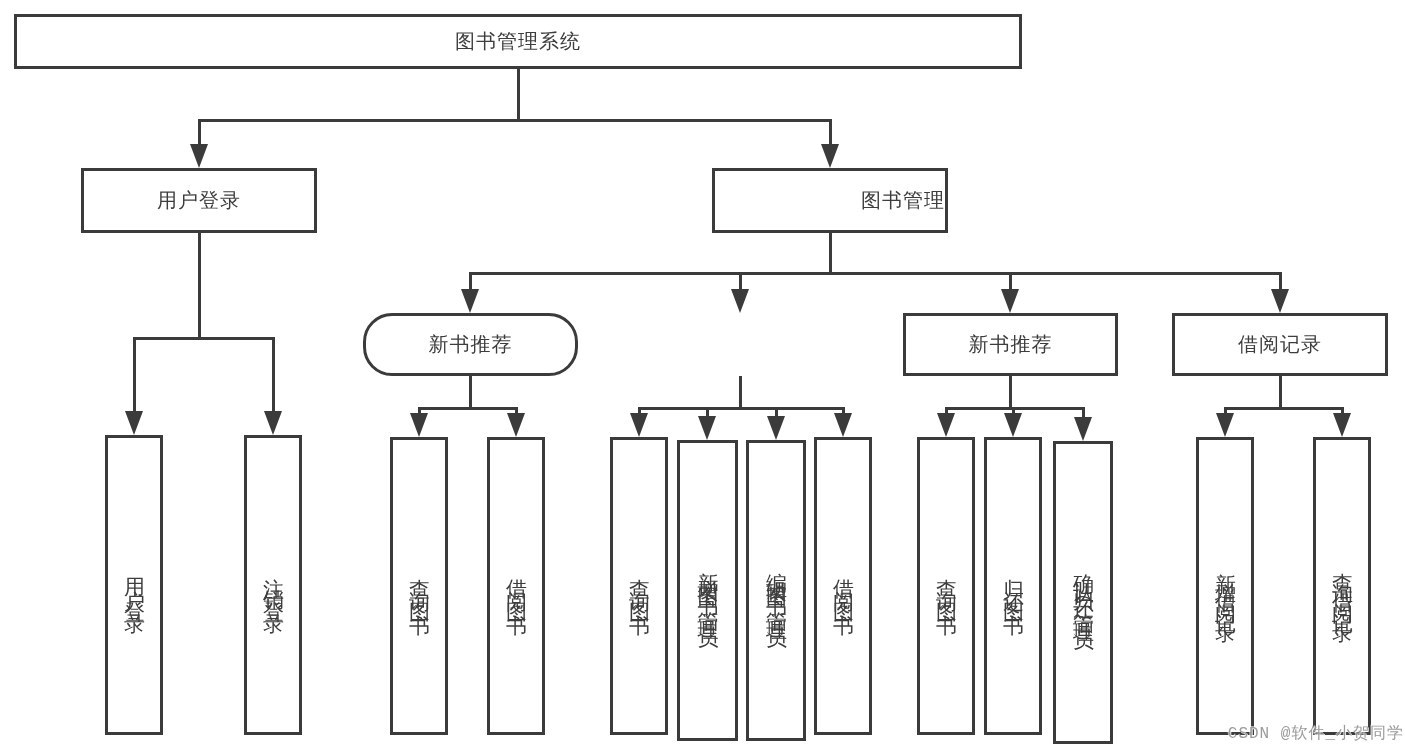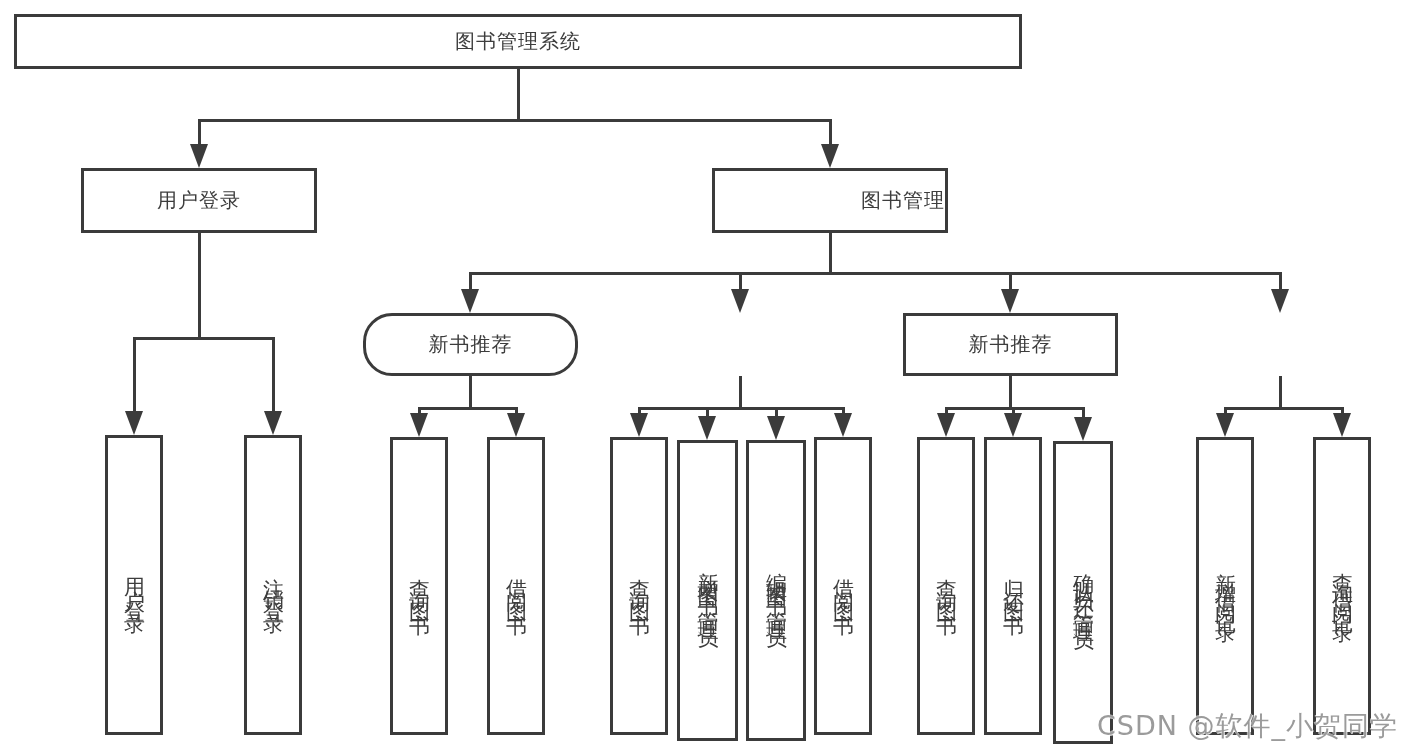--- a/index.html
+++ b/index.html
@@ -40,28 +40,29 @@
   .arrow {
     position: absolute;
     width: 0;
     height: 0;
     border-left: 9px solid transparent;
     border-right: 9px solid transparent;
     border-top: 24px solid var(--color-line, #3b3b3b);
   }
   .watermark {
     position: absolute;
-    right: 7px;
+    right: 1px;
     bottom: 3px;
-    font-size: 27px;
+    font-size: 16px;
     letter-spacing: 1px;
     color: var(--color-watermark, #9b9b9b);
     text-shadow: 1px 1px 0 rgba(255,255,255,0.85), -1px -1px 0 rgba(255,255,255,0.6);
     z-index: 5;
     white-space: nowrap;
+    font-family: Liberation Mono, monospace;
   }
 </style>
 </head>
 <body>
 
 <div class="canvas">
 
   <div class="box" style="left:14px; top:14px; width:1008px; height:55px;">
     <span class="hlabel">图书管理系统</span>
   </div>
@@ -96,20 +97,23 @@
   <div class="line" style="left:1009px; top:272px; width:3px; height:19px;"></div>
   <div class="arrow" style="left:1001px; top:289px;"></div>
   <div class="line" style="left:1279px; top:272px; width:3px; height:19px;"></div>
   <div class="arrow" style="left:1271px; top:289px;"></div>
 
   <div class="box" style="left:363px; top:313px; width:215px; height:63px;border-radius:29px;">
     <span class="hlabel">新书推荐</span>
   </div>
   <div class="box" style="left:903px; top:313px; width:215px; height:63px;">
     <span class="hlabel">新书推荐</span>
+  </div>
+  <div class="box" style="left:1172px; top:313px; width:216px; height:63px;">
+    <span class="hlabel">借阅记录</span>
   </div>
 
   <div class="line" style="left:469px; top:376px; width:3px; height:31px;"></div>
   <div class="line" style="left:418px; top:407px; width:100px; height:3px;"></div>
   <div class="line" style="left:418px; top:407px; width:3px; height:8px;"></div>
   <div class="arrow" style="left:410px; top:413px;"></div>
   <div class="line" style="left:515px; top:407px; width:3px; height:8px;"></div>
   <div class="arrow" style="left:507px; top:413px;"></div>
 
   <div class="line" style="left:739px; top:376px; width:3px; height:31px;"></div>

